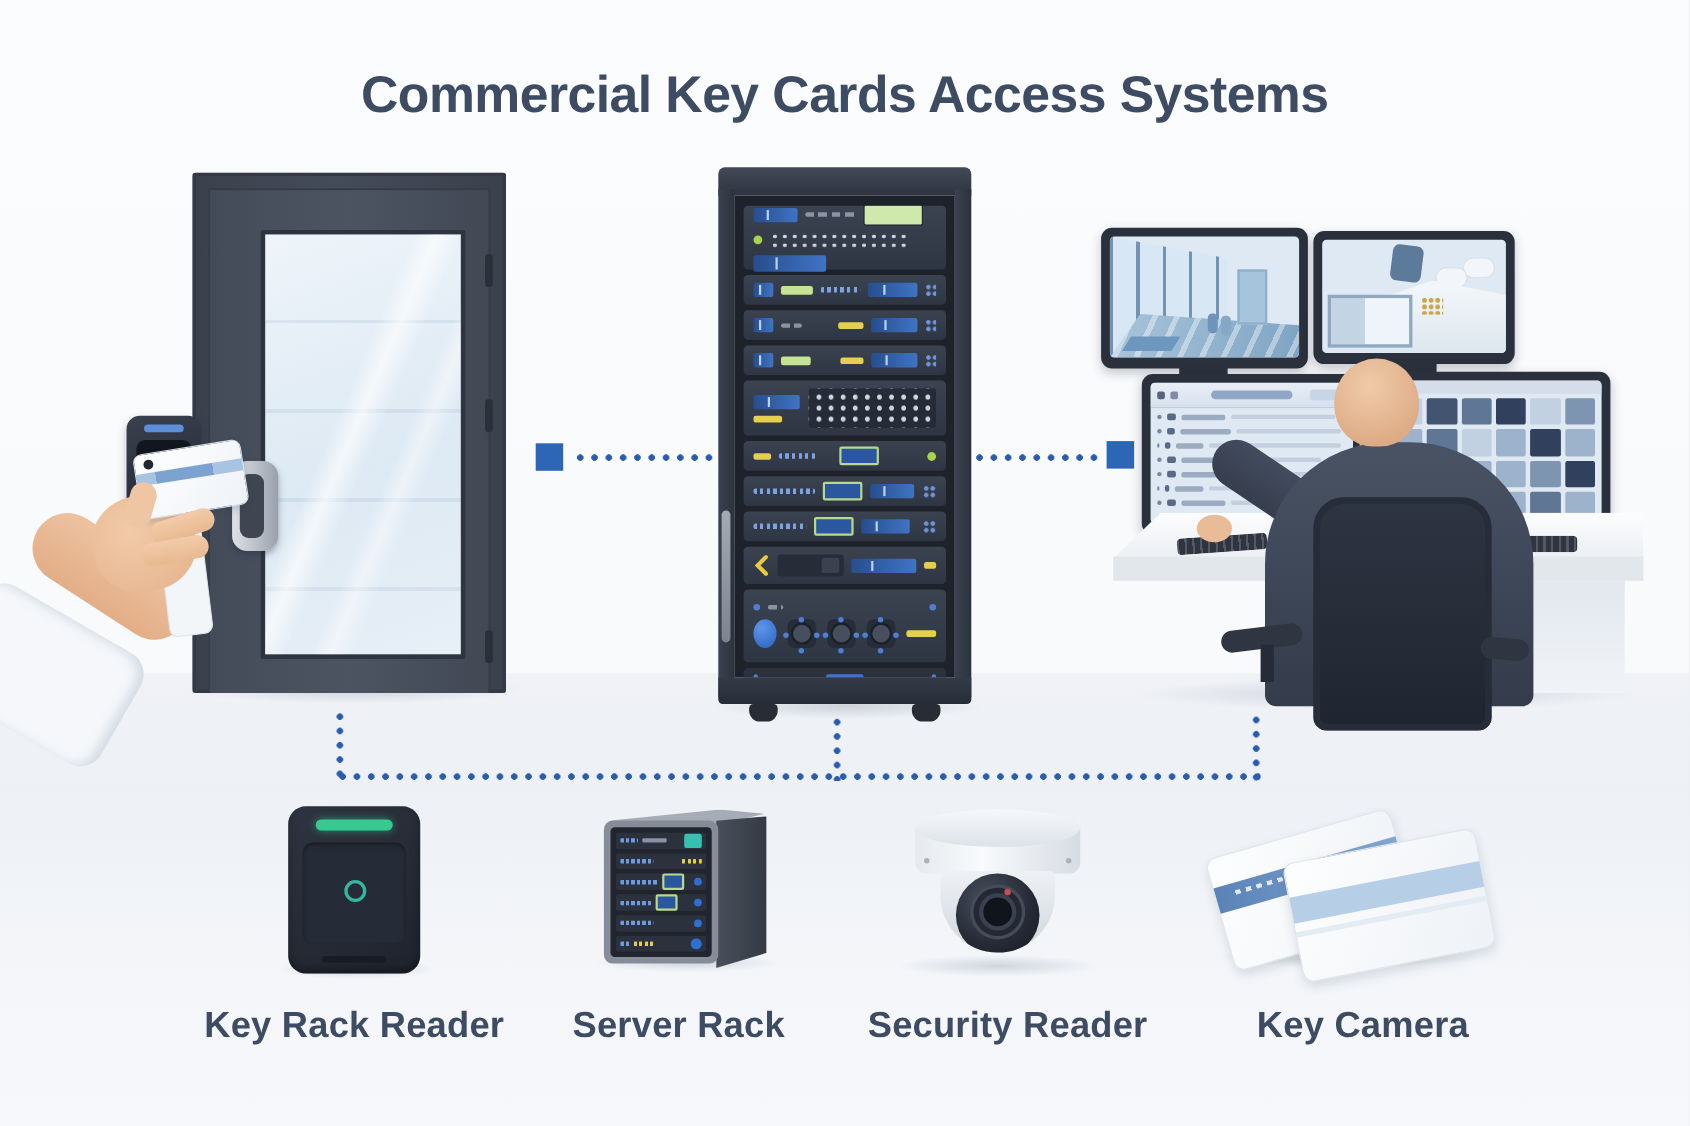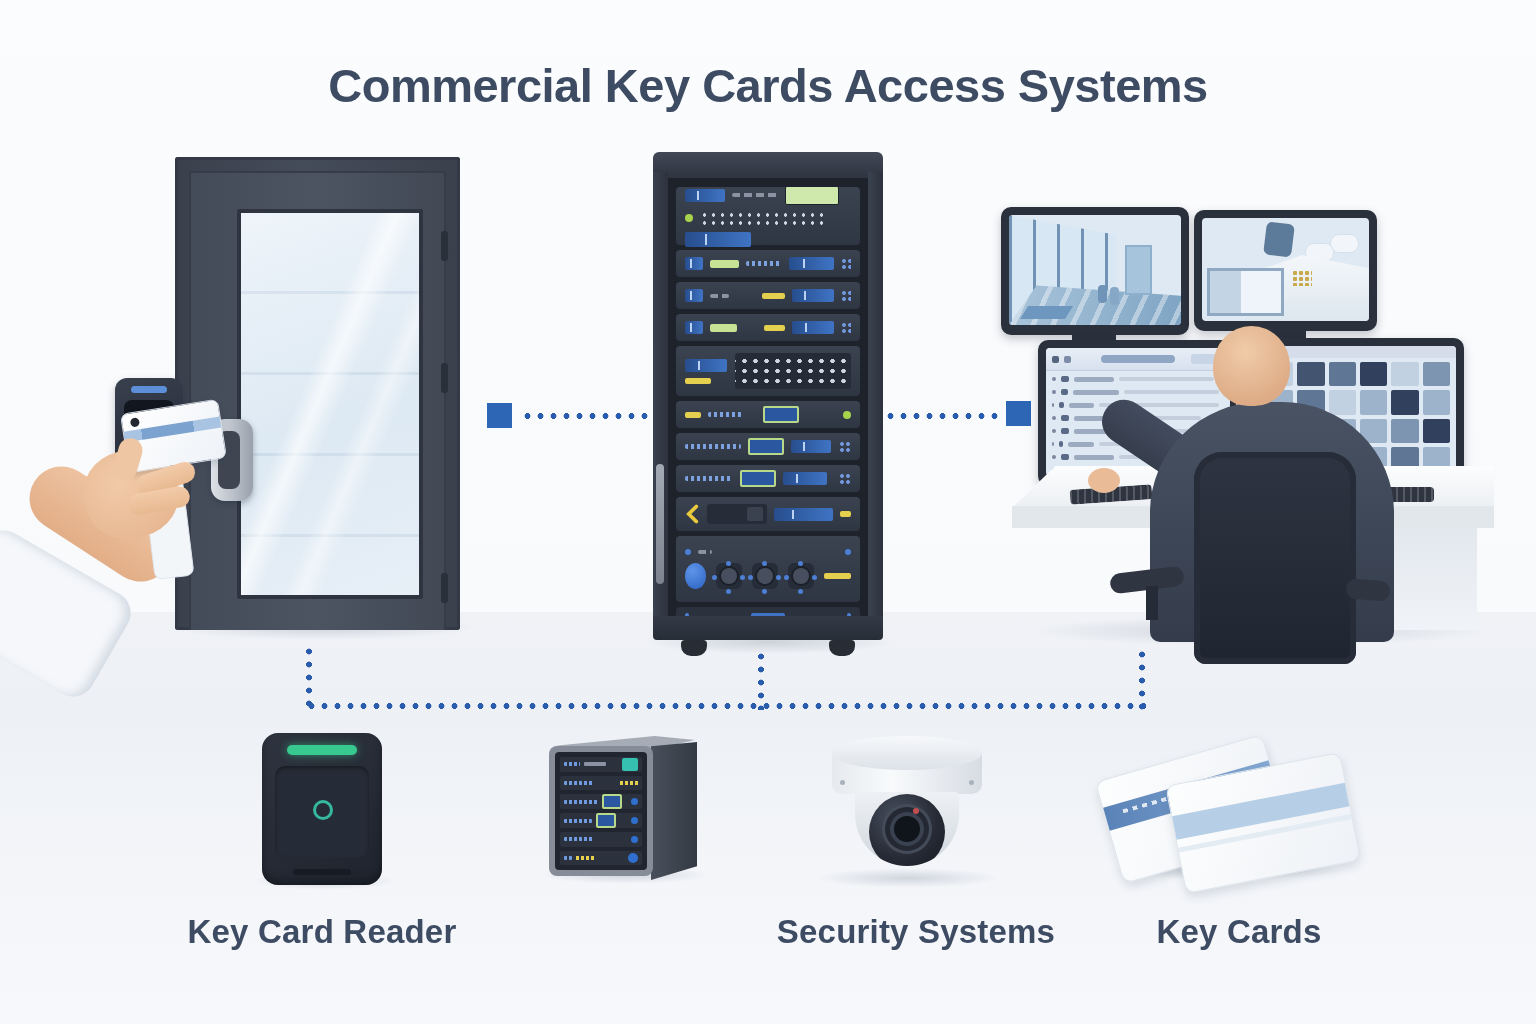--- a/index.html
+++ b/index.html
@@ -573,16 +573,17 @@
     <div class="card back">
       <div class="stripe"></div>
       <div class="scribble"></div>
     </div>
     <div class="card front">
       <div class="stripe"></div>
       <div class="line"></div>
     </div>
   </div>
 
-  <div class="legend-label" style="left:162px;top:913px">Key Card Reader</div>
-  <div class="legend-label" style="left:756px;top:913px">Security Systems</div>
-  <div class="legend-label" style="left:1079px;top:913px">Key Cards</div>
+  <div class="legend-label" style="left:162px;top:913px">Key Rack Reader</div>
+  <div class="legend-label" style="left:457px;top:913px">Server Rack</div>
+  <div class="legend-label" style="left:756px;top:913px">Security Reader</div>
+  <div class="legend-label" style="left:1079px;top:913px">Key Camera</div>
 </div>
 
 </body></html>

